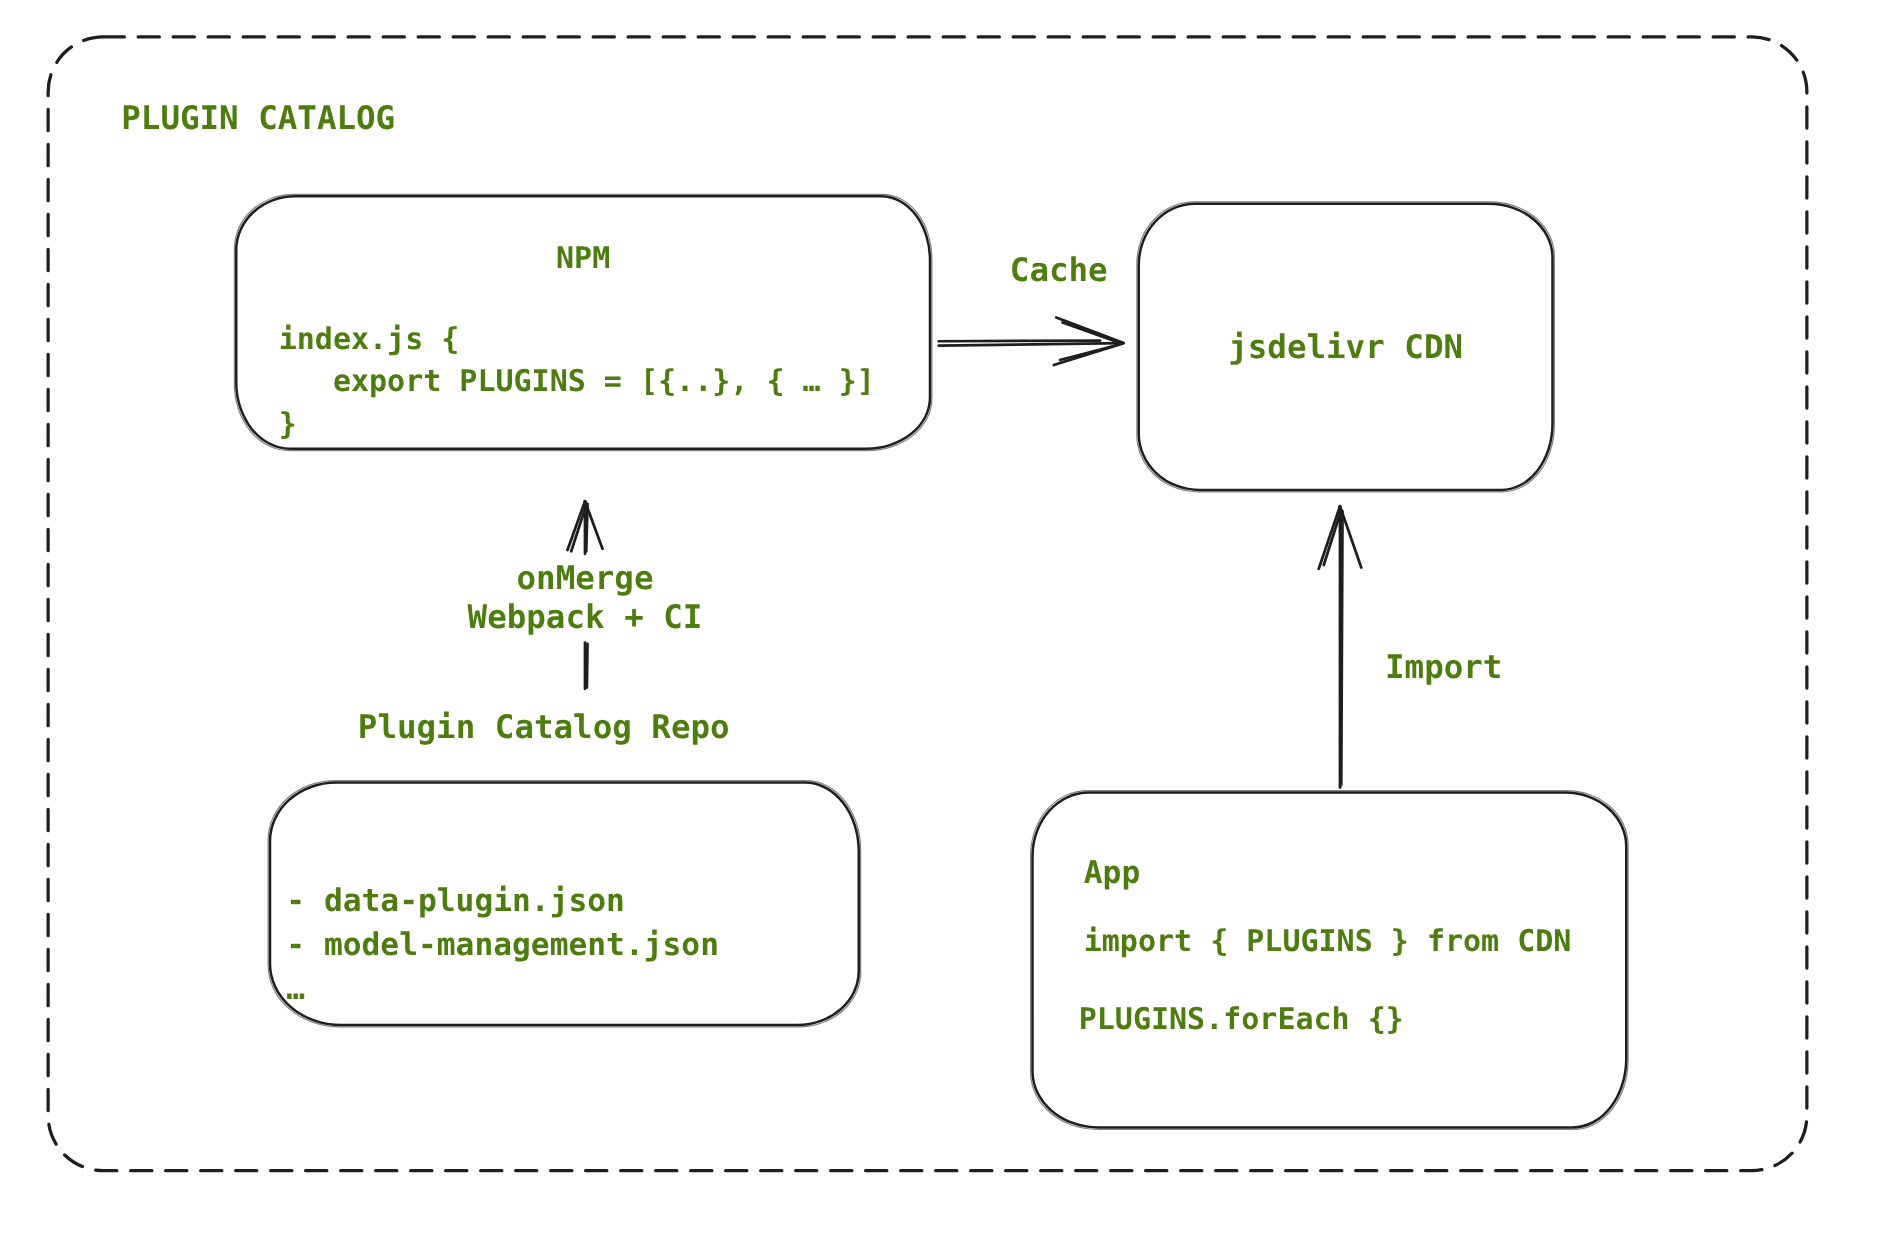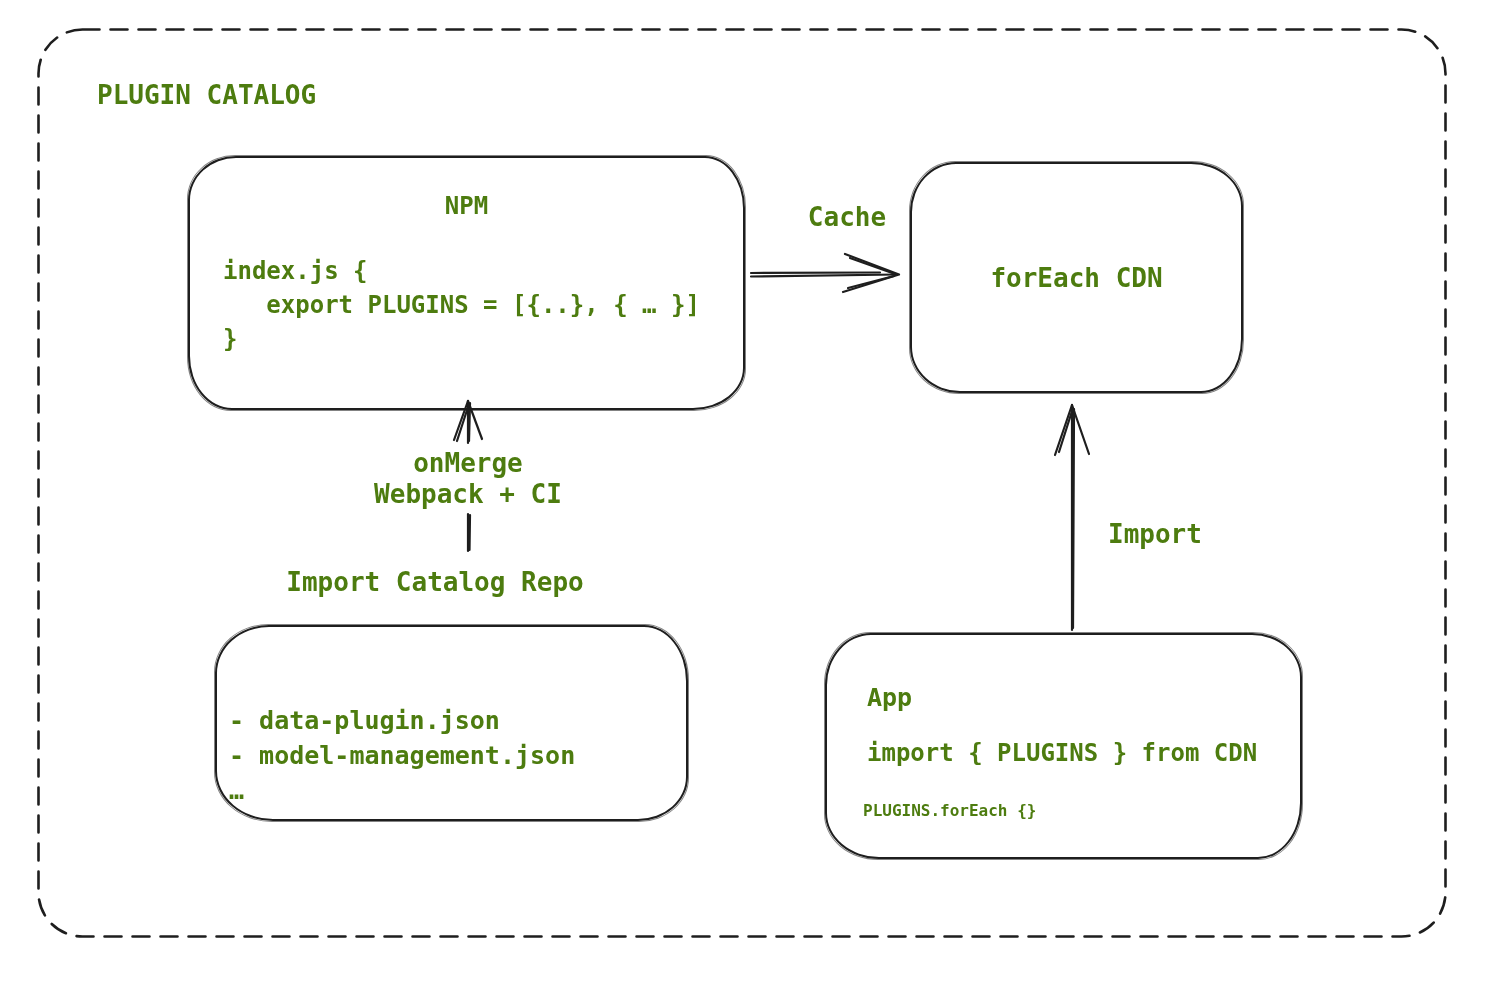--- a/index.html
+++ b/index.html
@@ -37,28 +37,28 @@
   
   .node::after {
     content: "";
     position: absolute;
     inset: -3px;
     border: 1.2px solid rgba(30,30,30,.55);
     border-radius: inherit;
     pointer-events: none;
   }
 
-  .npm-node  { left: 188px; top: 156px; width: 557px; height: 254px;
+  .npm-node  { left: 188px; top: 156px; width: 557px; height: 204px;
                border-radius: 48px 40px 52px 44px / 44px 52px 42px 54px; padding-left: 32px; }
   .cdn-node  { left: 910px; top: 162px; width: 333px; height: 231px;
                border-radius: 46px 52px 42px 50px / 50px 44px 54px 46px;
                display: flex; align-items: center; justify-content: center; }
   .repo-node { left: 215px; top: 625px; width: 473px; height: 196px;
                border-radius: 54px 44px 50px 58px / 48px 56px 44px 50px; }
-  .app-node  { left: 825px; top: 633px; width: 477px; height: 226px;
+  .app-node  { left: 825px; top: 633px; width: 477px; height: 270px;
                border-radius: 46px 50px 44px 54px / 52px 44px 56px 46px; }
 
   .node-title-center {
     position: absolute; left: 0; top: 36px; width: 100%;
     text-align: center; font-size: 24px; font-weight: 600; line-height: 1;
   }
   .npm-code {
     position: absolute; left: 33px; top: 96px;
     font-size: 24px; font-weight: 600; line-height: 34px;
   }
@@ -71,21 +71,21 @@
     font-size: 25px; font-weight: 600; line-height: 35px;
   }
 
   .app-title {
     position: absolute; left: 40px; top: 50px;
     font-size: 25px; font-weight: 600; line-height: 1;
   }
   .app-line-1 { position: absolute; left: 40px; top: 106px;
     font-size: 24px; font-weight: 600; line-height: 1; white-space: pre; }
   .app-line-2 { position: absolute; left: 36px; top: 168px;
-    font-size: 16px; font-weight: 600; line-height: 1; white-space: pre; }
+    font-size: 24px; font-weight: 600; line-height: 1; white-space: pre; }
 
   .edge-label { position: absolute; font-size: 26px; font-weight: 600; line-height: 31px; }
   .cache-label  { left: 772px; top: 202px; width: 150px; text-align: center; }
   .build-label  { left: 330px; top: 448px; width: 276px; text-align: center; }
   .repo-heading { left: 240px; top: 567px; width: 390px; text-align: center;
                   position: absolute; font-size: 26px; font-weight: 600; }
   .import-label { left: 1108px; top: 519px; }
 </style>
 </head>
 <body>
@@ -110,38 +110,38 @@
   <div class="edge-label cache-label">Cache</div>
   <svg class="edge" width="155" height="62" style="left:748px; top:244px;">
     <path d="M3 29 L132 28.5"></path>
     <path d="M3 32.5 L149 30.5"></path>
     <path d="M97 10 L151 30.5 L95 48"></path>
     <path d="M102 14 L147 30"></path>
     <path d="M100 44 L146 32"></path>
   </svg>
 
   <div class="node cdn-node">
-    <div class="cdn-label">forEach CDN</div>
+    <div class="cdn-label">jsdelivr CDN</div>
   </div>
 
   <svg class="edge" width="50" height="160" style="left:444px; top:397px;">
     <path d="M24 4 L24 46"></path>
     <path d="M26 6 L25 44"></path>
     <path d="M24 4 L10 43"></path>
     <path d="M24 4 L38 42"></path>
     <path d="M25 7 L13 44"></path>
     <path d="M24 117 L24 154"></path>
     <path d="M26 118 L25.5 153"></path>
   </svg>
   <div class="edge-label build-label">
     <div>onMerge</div>
     <div>Webpack + CI</div>
   </div>
 
-  <div class="repo-heading">Import Catalog Repo</div>
+  <div class="repo-heading">Plugin Catalog Repo</div>
   <div class="node repo-node">
     <div class="repo-files">
       <div class="file-line">- data-plugin.json</div>
       <div class="file-line">- model-management.json</div>
       <div class="file-line">…</div>
     </div>
   </div>
 
   <svg class="edge" width="48" height="234" style="left:1050px; top:400px;">
     <path d="M22 5 L22 230"></path>

